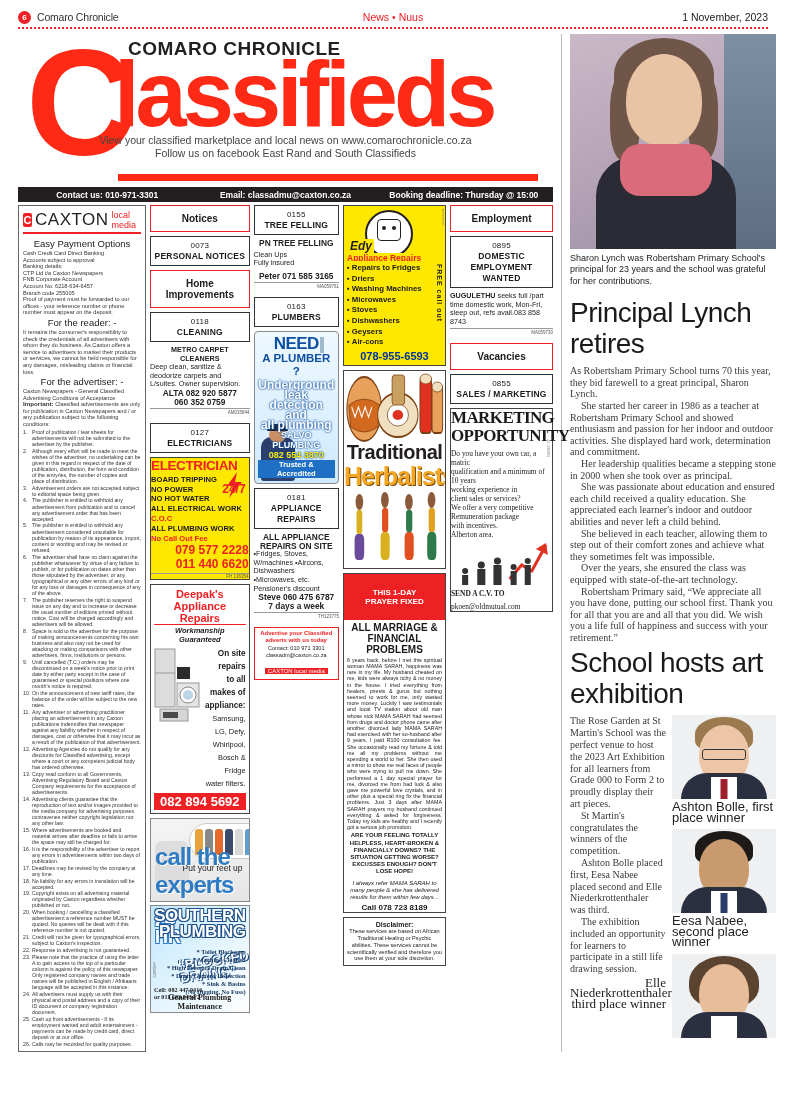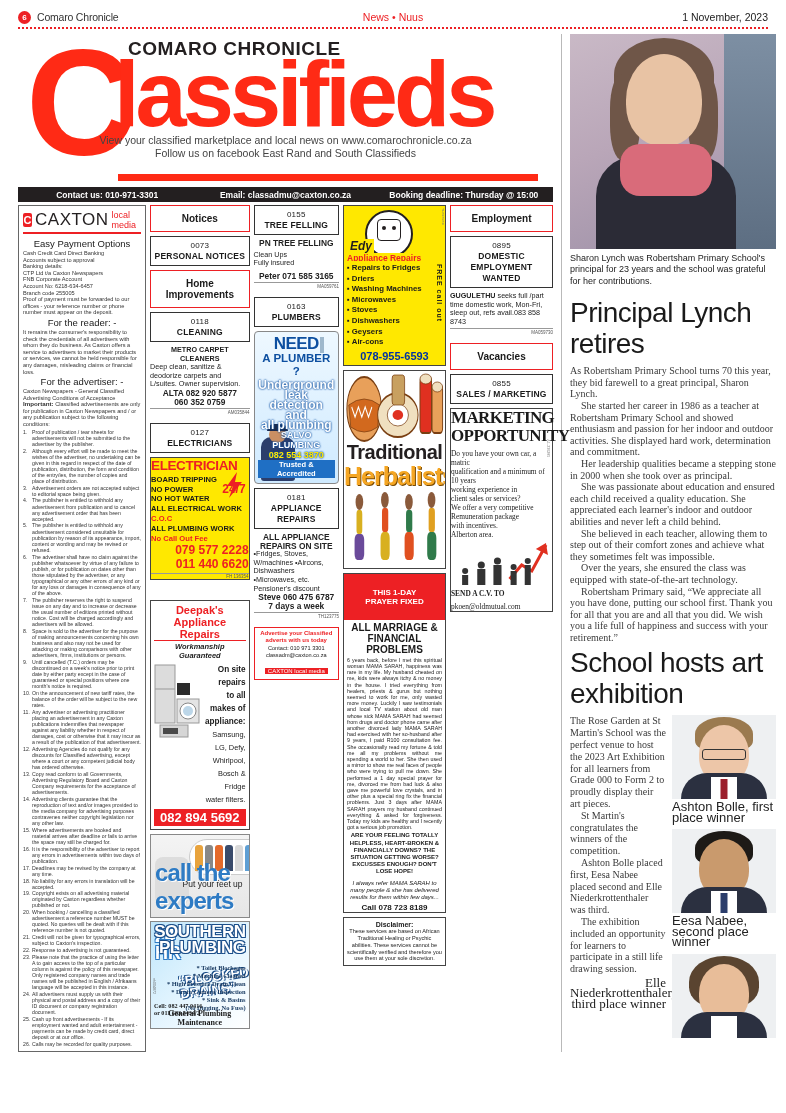--- a/index.html
+++ b/index.html
@@ -128,21 +128,21 @@
 
   
   .elec { background:#FFE800; border:1px solid #444; padding:0; position:relative;}
   .elec-h { font-size:13.5px; font-weight:bold; color:#ED2024; letter-spacing:-0.4px; }
   .elec ul { list-style:none; margin:2px 0 0 0; padding:0; font-size:7.6px; font-weight:bold; line-height:9.8px;}
   .elec .red { color:#ED2024; }
   .elec-247 { position:absolute; right:3px; top:24px; font-size:12px; font-weight:bold; color:#ED2024;}
   .elec-tel { font-size:12px; font-weight:bold; color:#ED2024; text-align:right; line-height:14px;}
 
   
-  .deepak { border:1px solid #444; padding:3px; margin-top:20px; }
+  .deepak { border:1px solid #444; padding:3px; margin-top:4px; }
   .dp-h { font-size:11px; font-weight:bold; color:#ED2024; text-align:center; border-bottom:1.5px solid #ED2024;
           display:inline-block; }
   .dp-s { font-size:7.5px; font-style:italic; font-weight:bold; text-align:center; }
   .dp-body { display:flex; gap:3px; margin-top:3px; }
   .dp-pic { width:48px; }
   .dp-txt { flex:1; text-align:right; font-size:8.2px; font-weight:bold; line-height:13px; }
   .dp-txt .sm { font-size:7.4px; font-weight:normal; }
   .dp-tel { background:#ED2024; color:#fff; font-size:13px; font-weight:bold; text-align:center; margin-top:3px; padding:1px;}
 
   

